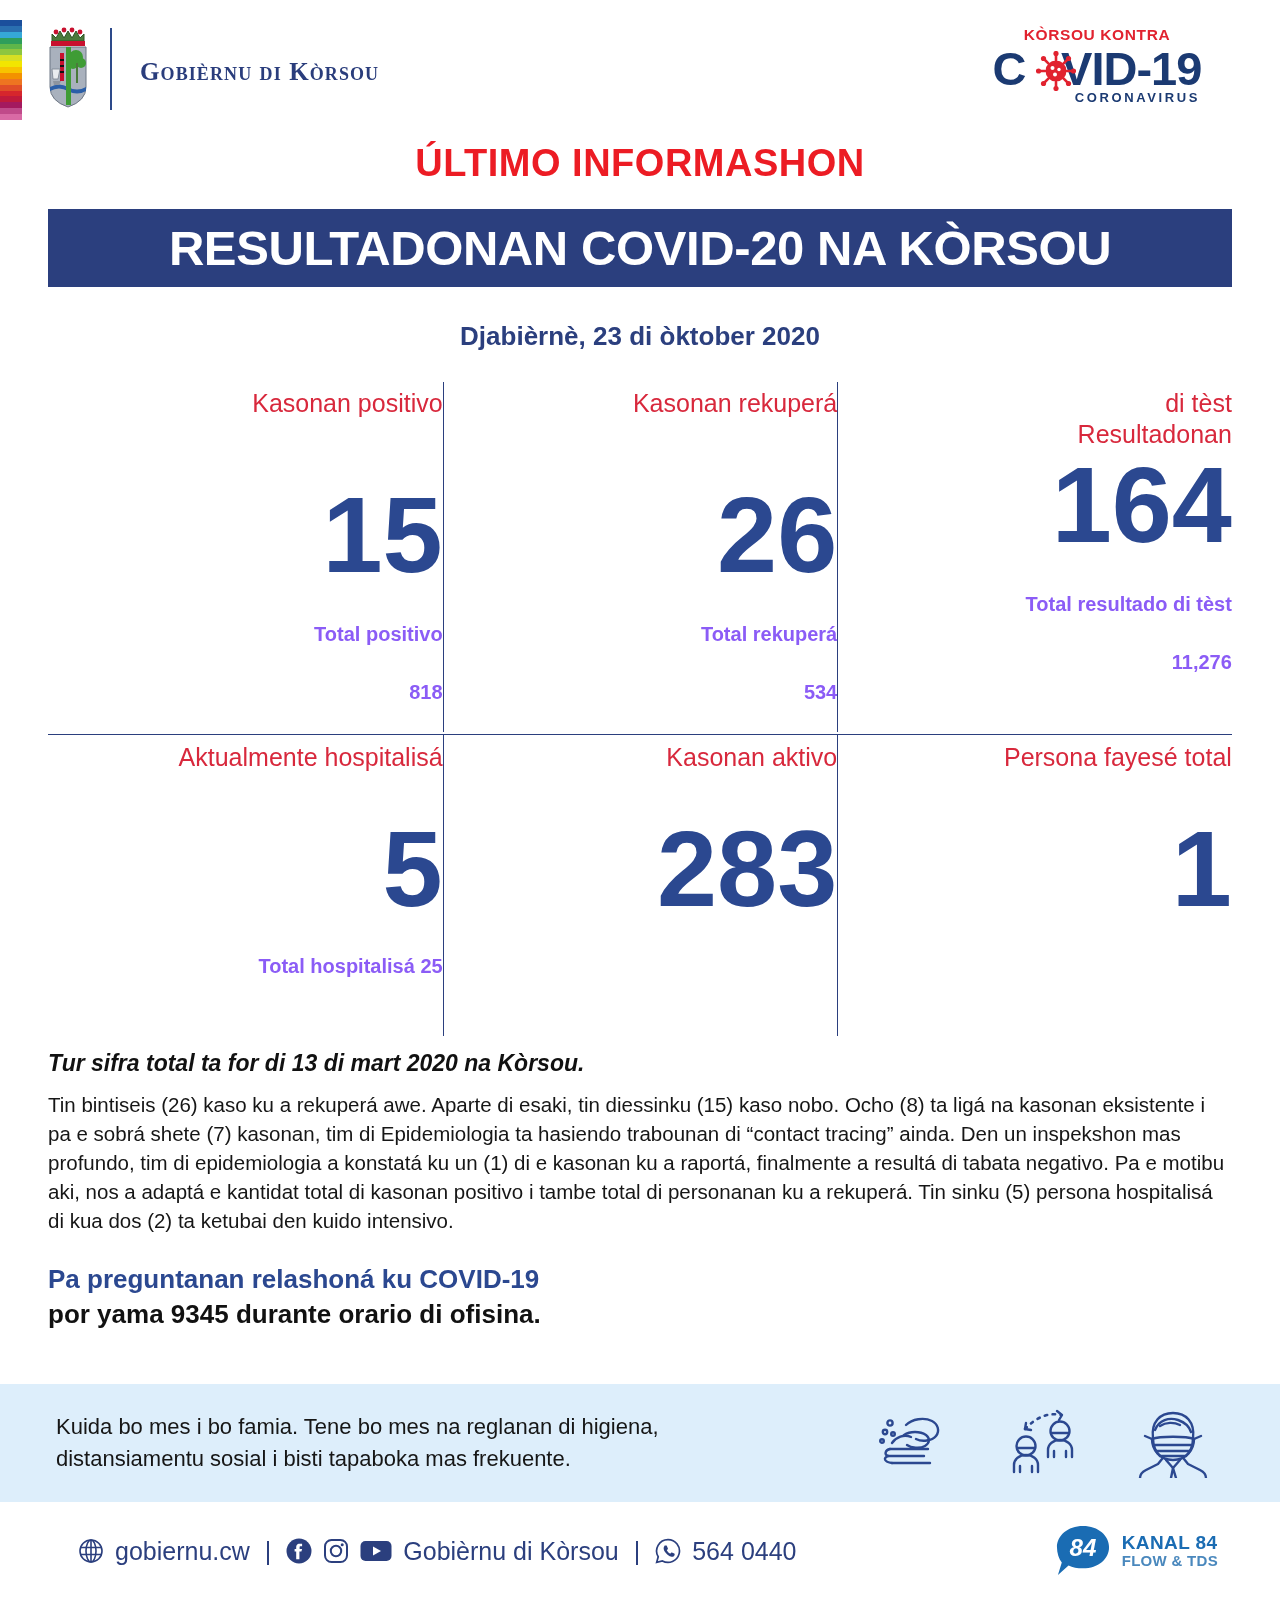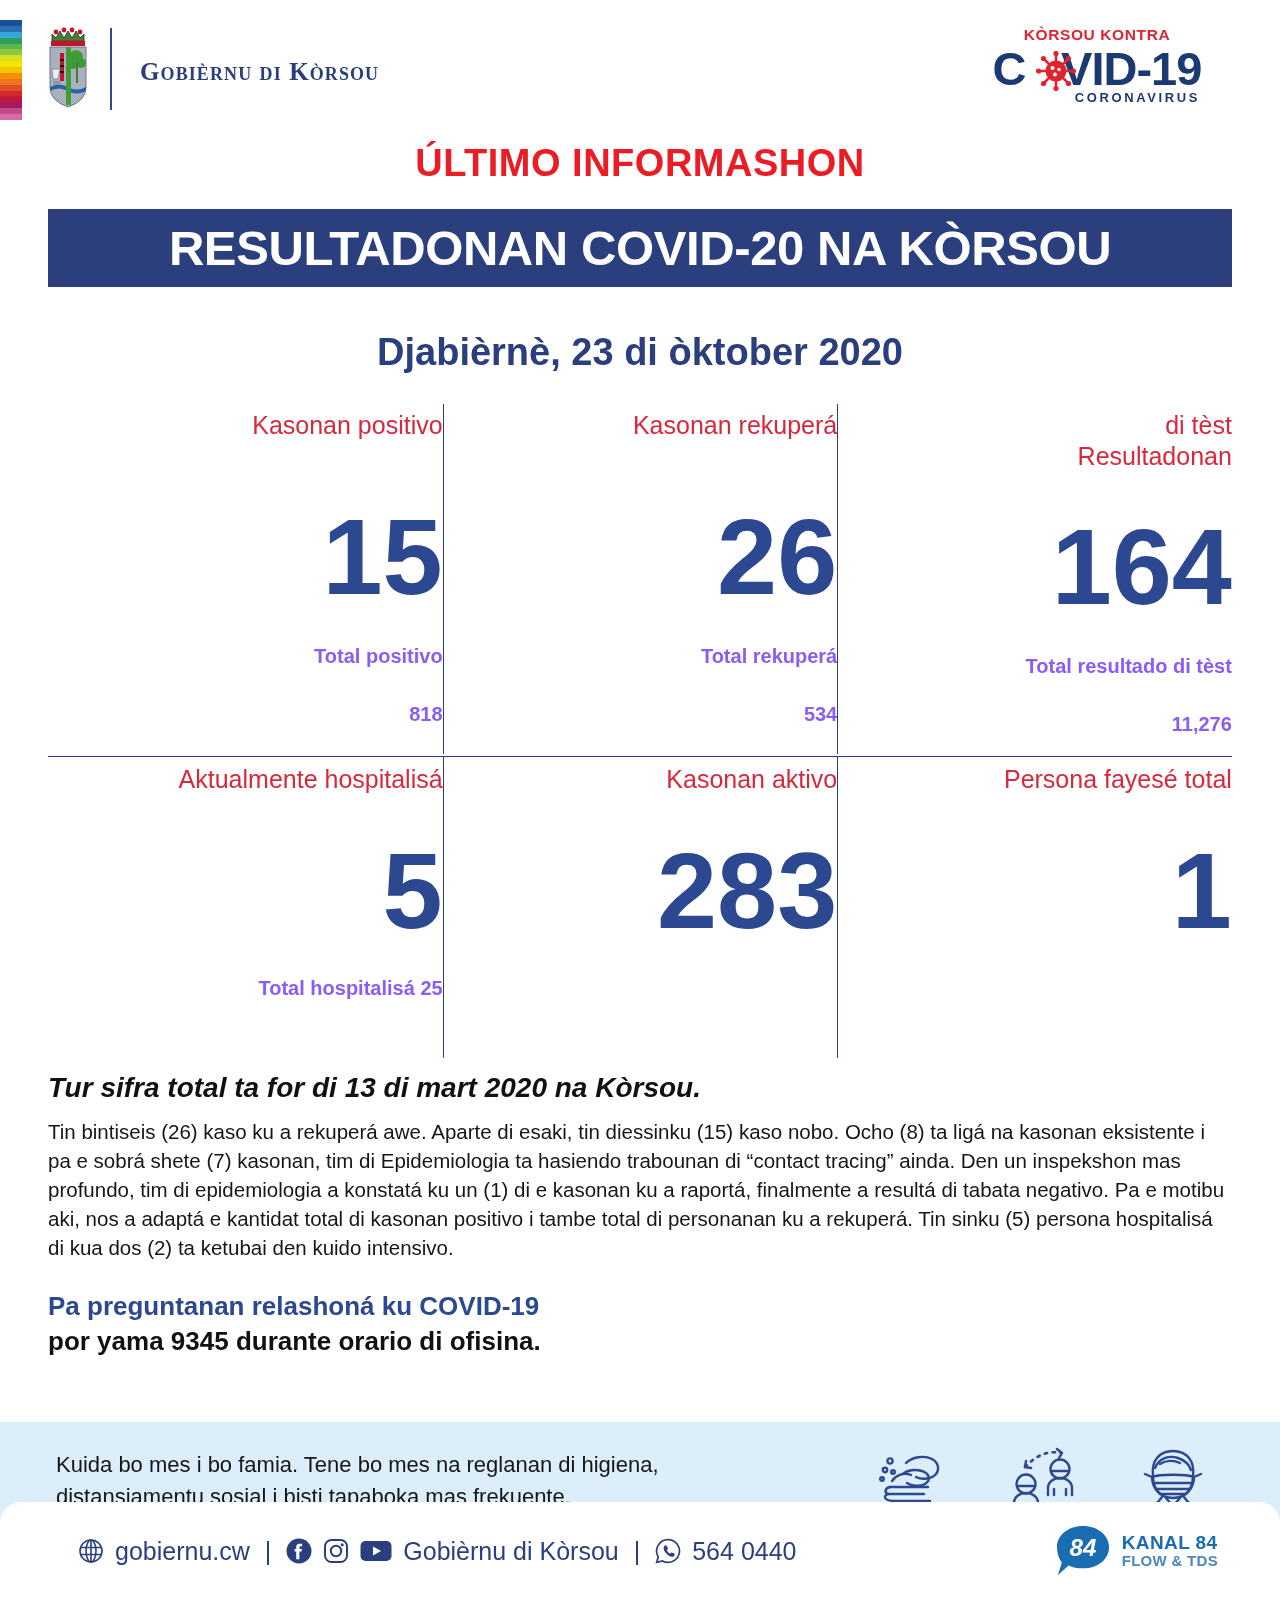--- a/index.html
+++ b/index.html
@@ -110,23 +110,23 @@
   .title-band h1 {
     color: #ffffff;
     font-size: 49px;
     font-weight: 800;
     letter-spacing: -0.4px;
     white-space: nowrap;
   }
   .datestr {
     text-align: center;
     color: #2b3f7e;
-    font-size: 38px;
-    font-weight: 700;
-    margin-top: 44px;
+    font-size: 26px;
+    font-weight: 700;
+    margin-top: 34px;
   }
 
   
   .grid {
     position: relative;
     margin: 30px 48px 0 48px;
     height: 660px;
   }
   .cell {
     position: absolute;
@@ -147,21 +147,21 @@
     color: #8b5cf6;
     font-size: 20px;
     font-weight: 700;
     line-height: 1.3;
   }
 
   .r1 { top: 6px; width: 33.33%; }
   .r1.c1 { left: 0; }
   .r1.c2 { left: 33.33%; }
   .r1.c3 { left: 66.66%; }
-  .r1 .big { font-size: 108px; margin-top: 40px; }
+  .r1 .big { font-size: 108px; }
   .r1.c1 .big, .r1.c2 .big { margin-top: 62px; }
   .r1 .sub { margin-top: 32px; }
 
   .r2 { top: 360px; width: 33.33%; }
   .r2.c1 { left: 0; }
   .r2.c2 { left: 33.33%; }
   .r2.c3 { left: 66.66%; }
   .r2 .big { font-size: 108px; margin-top: 42px; }
   .r2 .sub { margin-top: 30px; }
 
@@ -172,21 +172,21 @@
   }
   .hline {
     position: absolute;
     height: 1px;
     background: #2b3f7e;
   }
 
   
   .bodywrap { margin: 0 48px; }
   .lead {
-    font-size: 28px;
+    font-size: 23px;
     font-weight: 700;
     font-style: italic;
     color: #111111;
     margin-top: 8px;
   }
   .para {
     font-size: 20.5px;
     color: #161616;
     line-height: 1.42;
     margin-top: 13px;
@@ -207,21 +207,20 @@
 
   
   .advice {
     position: absolute;
     left: 0; right: 0;
     top: 1384px;
     height: 118px;
     background: #ddeefb;
     display: flex;
     align-items: center;
-    margin-top: 38px;
   }
   .advice-text {
     margin-left: 56px;
     font-size: 22px;
     color: #161616;
     line-height: 1.45;
     max-width: 740px;
   }
   .advice-icons {
     margin-left: auto;

